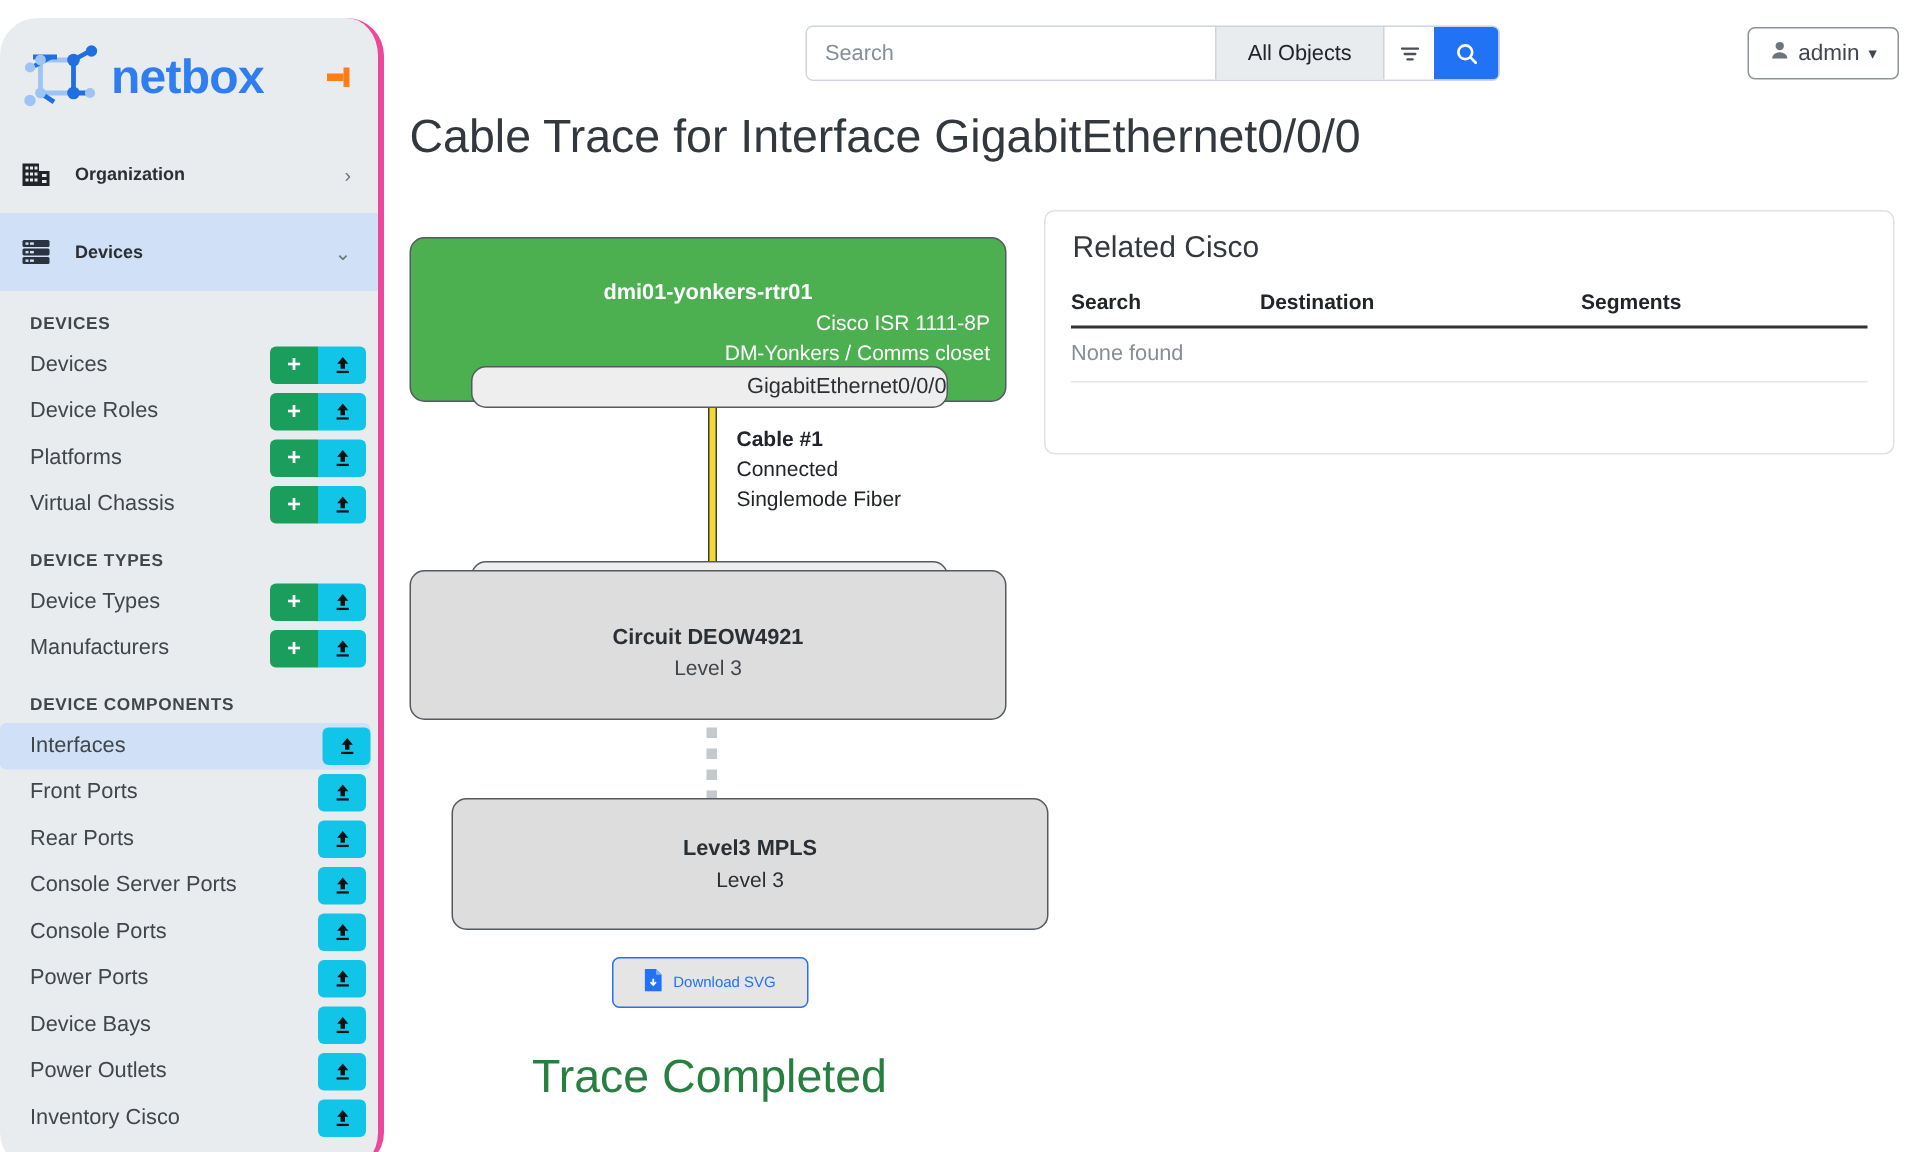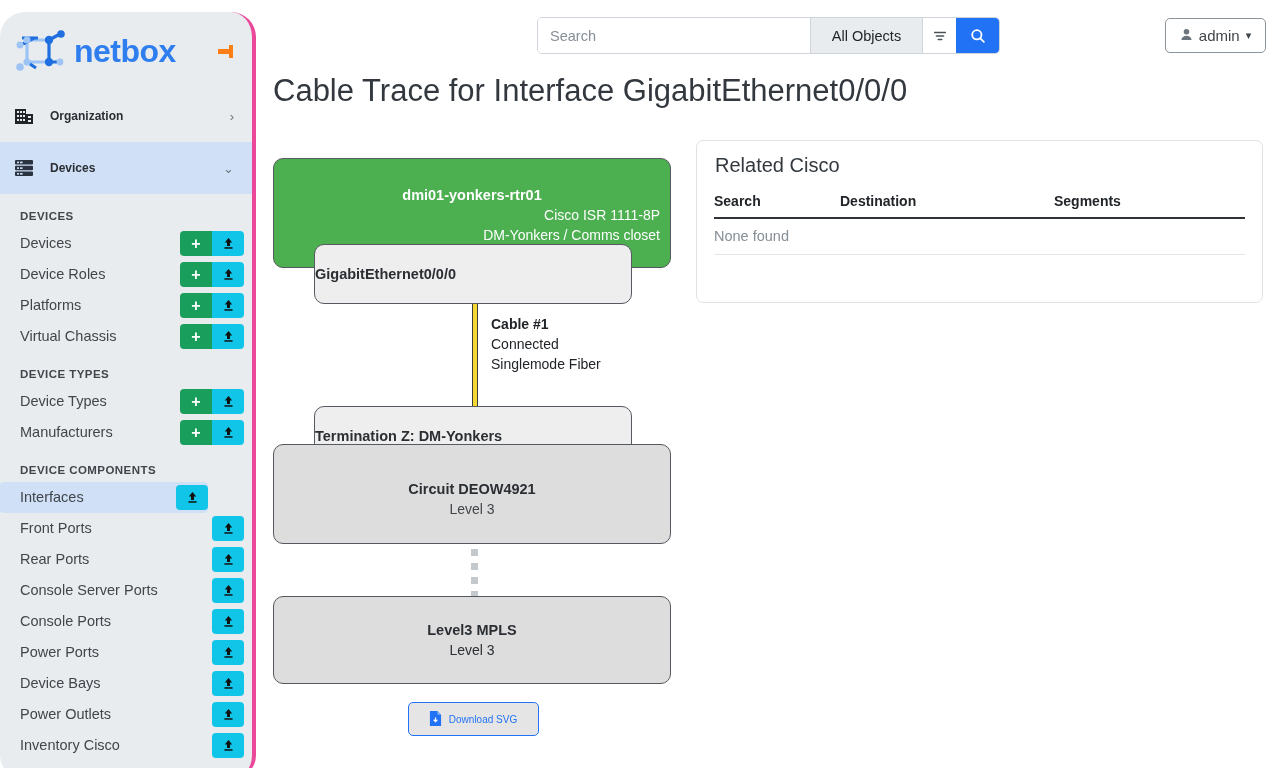--- a/index.html
+++ b/index.html
@@ -65,21 +65,21 @@
   }
   .nav-row .nr-link {
     font-size: 14.5px; color: #41464b;
     flex: 1 1 auto; line-height: 31px; cursor: pointer;
   }
   .nav-row.selected {
     background: #cfe0f7;
     border-radius: 4px;
     margin-left: 0;
     padding-left: 20px;
-    width: 208px;
+    width: 247px;
   }
   .btn-pair { position: absolute; right: 0; top: 3px; display: flex; }
   .btn-sq {
     width: 32px; height: 25px;
     display: flex; align-items: center; justify-content: center;
     cursor: pointer; color: #fff;
   }
   .btn-add { background: #199e5c; border-radius: 4px 0 0 4px; font-size: 16px; font-weight: 700; line-height: 1;}
   .btn-imp { background: #11c5e8; border-radius: 0 4px 4px 0; }
   .btn-imp.solo { border-radius: 4px; }
@@ -149,37 +149,37 @@
   }
   .t-device {
     width: 398px; min-height: 110px;
     background: #4caf50; color: #ffffff;
     padding: 26px 10px 0 10px;
   }
   .t-device .n-title { font-size: 14.5px; font-weight: 700; line-height: 20px; }
   .t-device .n-sub { font-size: 14px; font-weight: 400; line-height: 20px; text-align: right; }
 
   .t-term {
-    width: 318px; height: 60px; margin: 0 auto;
+    width: 318px; height: 28px; margin: 0 auto;
     background: #eeeeee;
-    display: flex; align-items: center; justify-content: flex-start;
-    font-size: 14.5px; font-weight: 700; color: #2b2f33;
+    display: flex; align-items: center; justify-content: flex-end;
+    font-size: 14.5px; font-weight: 400; color: #2b2f33;
   }
   .t-circuit {
     width: 398px; min-height: 78px;
     background: #dddddd; color: #2b2f33;
     padding: 12px 10px 0 10px;
   }
   .t-circuit .n-title { font-size: 14.5px; font-weight: 700; line-height: 20px; }
   .t-circuit .n-sub { font-size: 14px; font-weight: 400; line-height: 20px; color: #41464b; }
 
   .t-provider {
     width: 398px; height: 88px;
     background: #dddddd; color: #2b2f33;
-    display: flex; flex-direction: column; align-items: center; justify-content: center;
+    display: flex; flex-direction: column; align-items: center; justify-content: center; margin-left: 28px;
   }
   .t-provider .n-title { font-size: 14.5px; font-weight: 700; line-height: 20px; }
   .t-provider .n-sub { font-size: 14px; font-weight: 400; line-height: 20px; }
 
   
   #cable-seg { position: relative; height: 102px; }
   #cable-line {
     position: absolute; left: 199px; top: 0; width: 6px; height: 102px;
     background: #f6d833;
     border-left: 1px solid #3d3d3d; border-right: 1px solid #3d3d3d;

